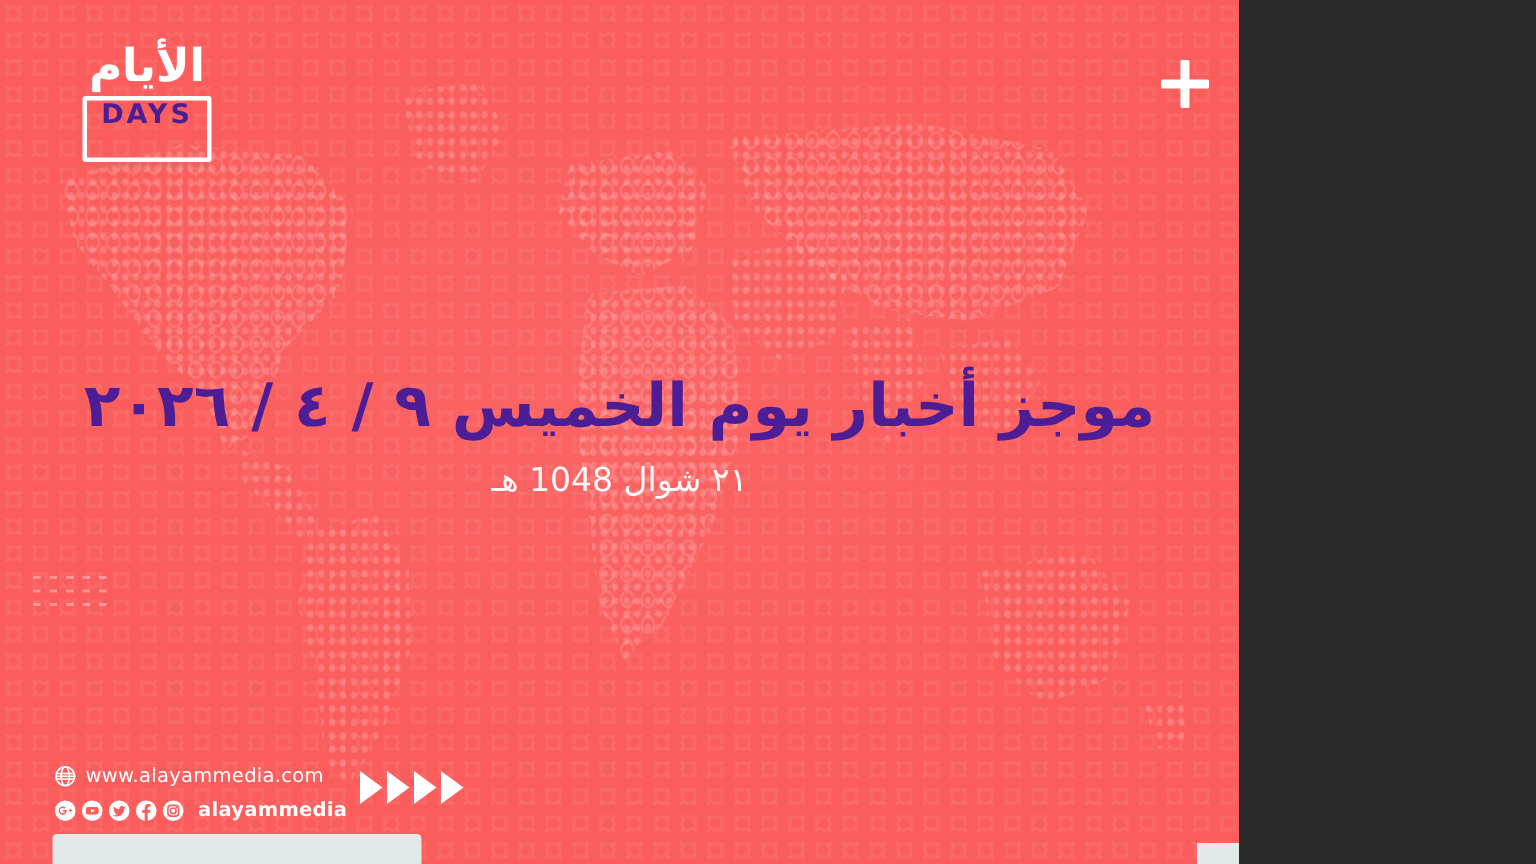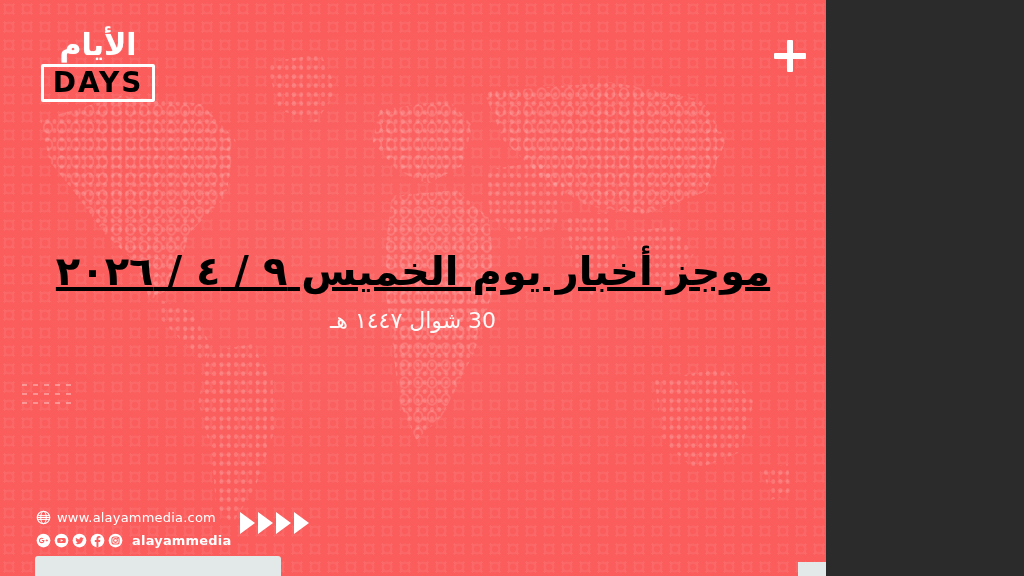--- a/index.html
+++ b/index.html
@@ -107,65 +107,64 @@
     letter-spacing: 0px;
     text-align: center;
     direction: rtl;
     text-shadow: 0 0 1px rgba(255,255,255,0.5);
   }
   .logo-en {
     margin-top: 4px;
     display: inline-block;
     border: 3px solid #ffffff;
     border-radius: 2px;
-    padding: 1px 9px 2px 9px;
-    color: #000000;
-    font-size: 28px;
+    padding: 1px 9px 18px 9px;
+    color: #4c1d95;
+    font-size: 18px;
     font-weight: bold;
     letter-spacing: 2px;
     line-height: 1.05;
     font-family: "DejaVu Sans", "Liberation Sans", sans-serif;
   }
   .logo-row { display: flex; justify-content: center; }
 
   
   .headline-wrap {
     position: absolute;
     left: 0;
     right: 0;
     top: 248px;
     text-align: center;
     direction: rtl;
   }
   .headline {
-    color: #000000;
+    color: #4c1d95;
     font-size: 40px;
     font-weight: bold;
     line-height: 1.15;
     letter-spacing: 0px;
     white-space: nowrap;
-    text-decoration: underline;
   }
   .subheadline {
     margin-top: 14px;
     color: #ffffff;
     font-size: 22px;
     font-weight: normal;
     line-height: 1.2;
     white-space: nowrap;
     opacity: 0.97;
   }
 
   
   .footer {
     position: absolute;
     left: 36px;
     bottom: 28px;
     display: flex;
-    align-items: center;
+    align-items: flex-end;
     gap: 8px;
   }
   .footer-col { display: block; }
   .footer-line {
     display: flex;
     align-items: center;
     gap: 6px;
     color: #ffffff;
     font-size: 13px;
     line-height: 1;
@@ -297,21 +296,21 @@
 
   <div class="logo">
     <div class="logo-ar">الأيام</div>
     <div class="logo-row">
       <div class="logo-en">DAYS</div>
     </div>
   </div>
 
   <div class="headline-wrap">
     <div class="headline">موجز أخبار يوم الخميس ٩ / ٤ / ٢٠٢٦</div>
-    <div class="subheadline">30 شوال ١٤٤٧ هـ</div>
+    <div class="subheadline">٢١ شوال 1048 هـ</div>
   </div>
 
   <div class="footer">
     <div class="footer-col">
 
       <div class="footer-line">
         <span class="ico">
           <svg viewBox="0 0 24 24" aria-hidden="true">
             <circle cx="12" cy="12" r="10" fill="none" stroke="#ffffff" stroke-width="1.9"></circle>
             <ellipse cx="12" cy="12" rx="4.4" ry="10" fill="none" stroke="#ffffff" stroke-width="1.6"></ellipse>

